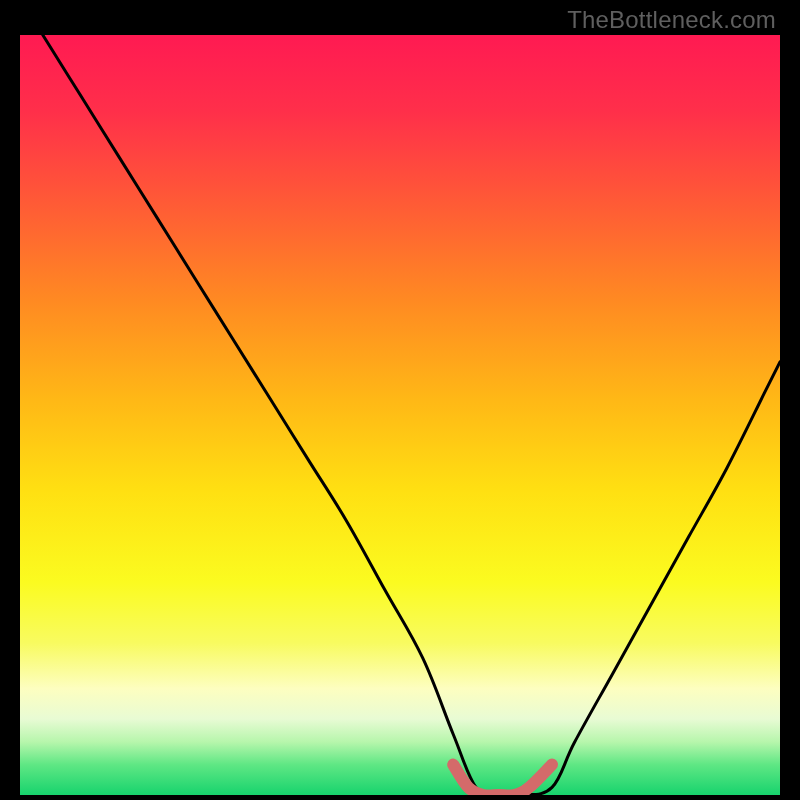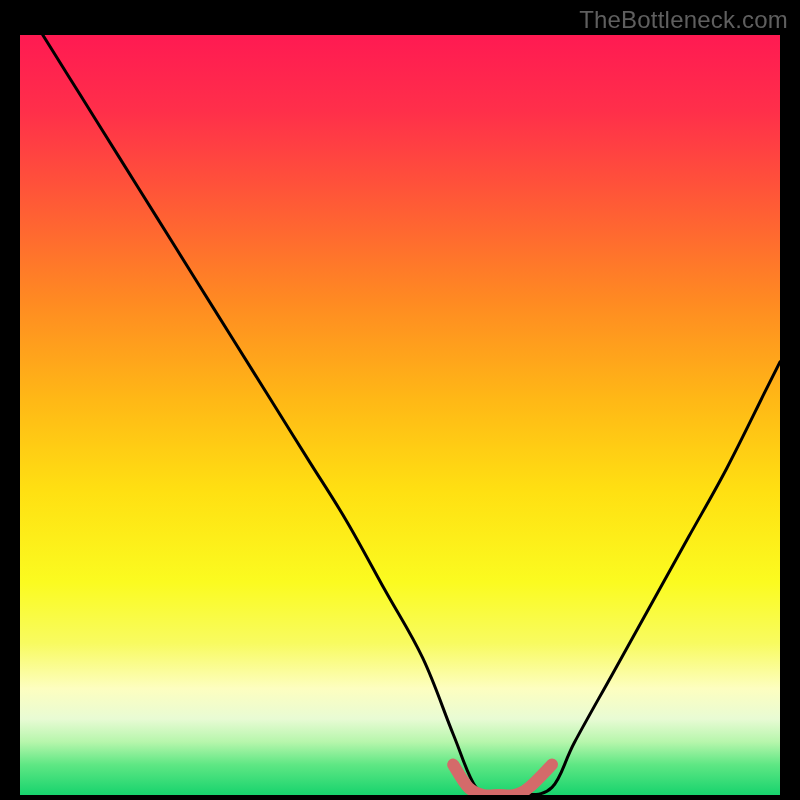--- a/index.html
+++ b/index.html
@@ -14,21 +14,21 @@
     position: absolute;
     left: 20px;
     top: 35px;
     width: 760px;
     height: 760px;
     background: #000;
   }
   .watermark {
     position: absolute;
     top: 6px;
-    right: 12px;
+    right: 24px;
     color: #5f5f5f;
     font-family: Arial, Helvetica, sans-serif;
     font-size: 24px;
     font-weight: 400;
     letter-spacing: 0.2px;
   }
   svg {
     display: block;
   }
 </style>

